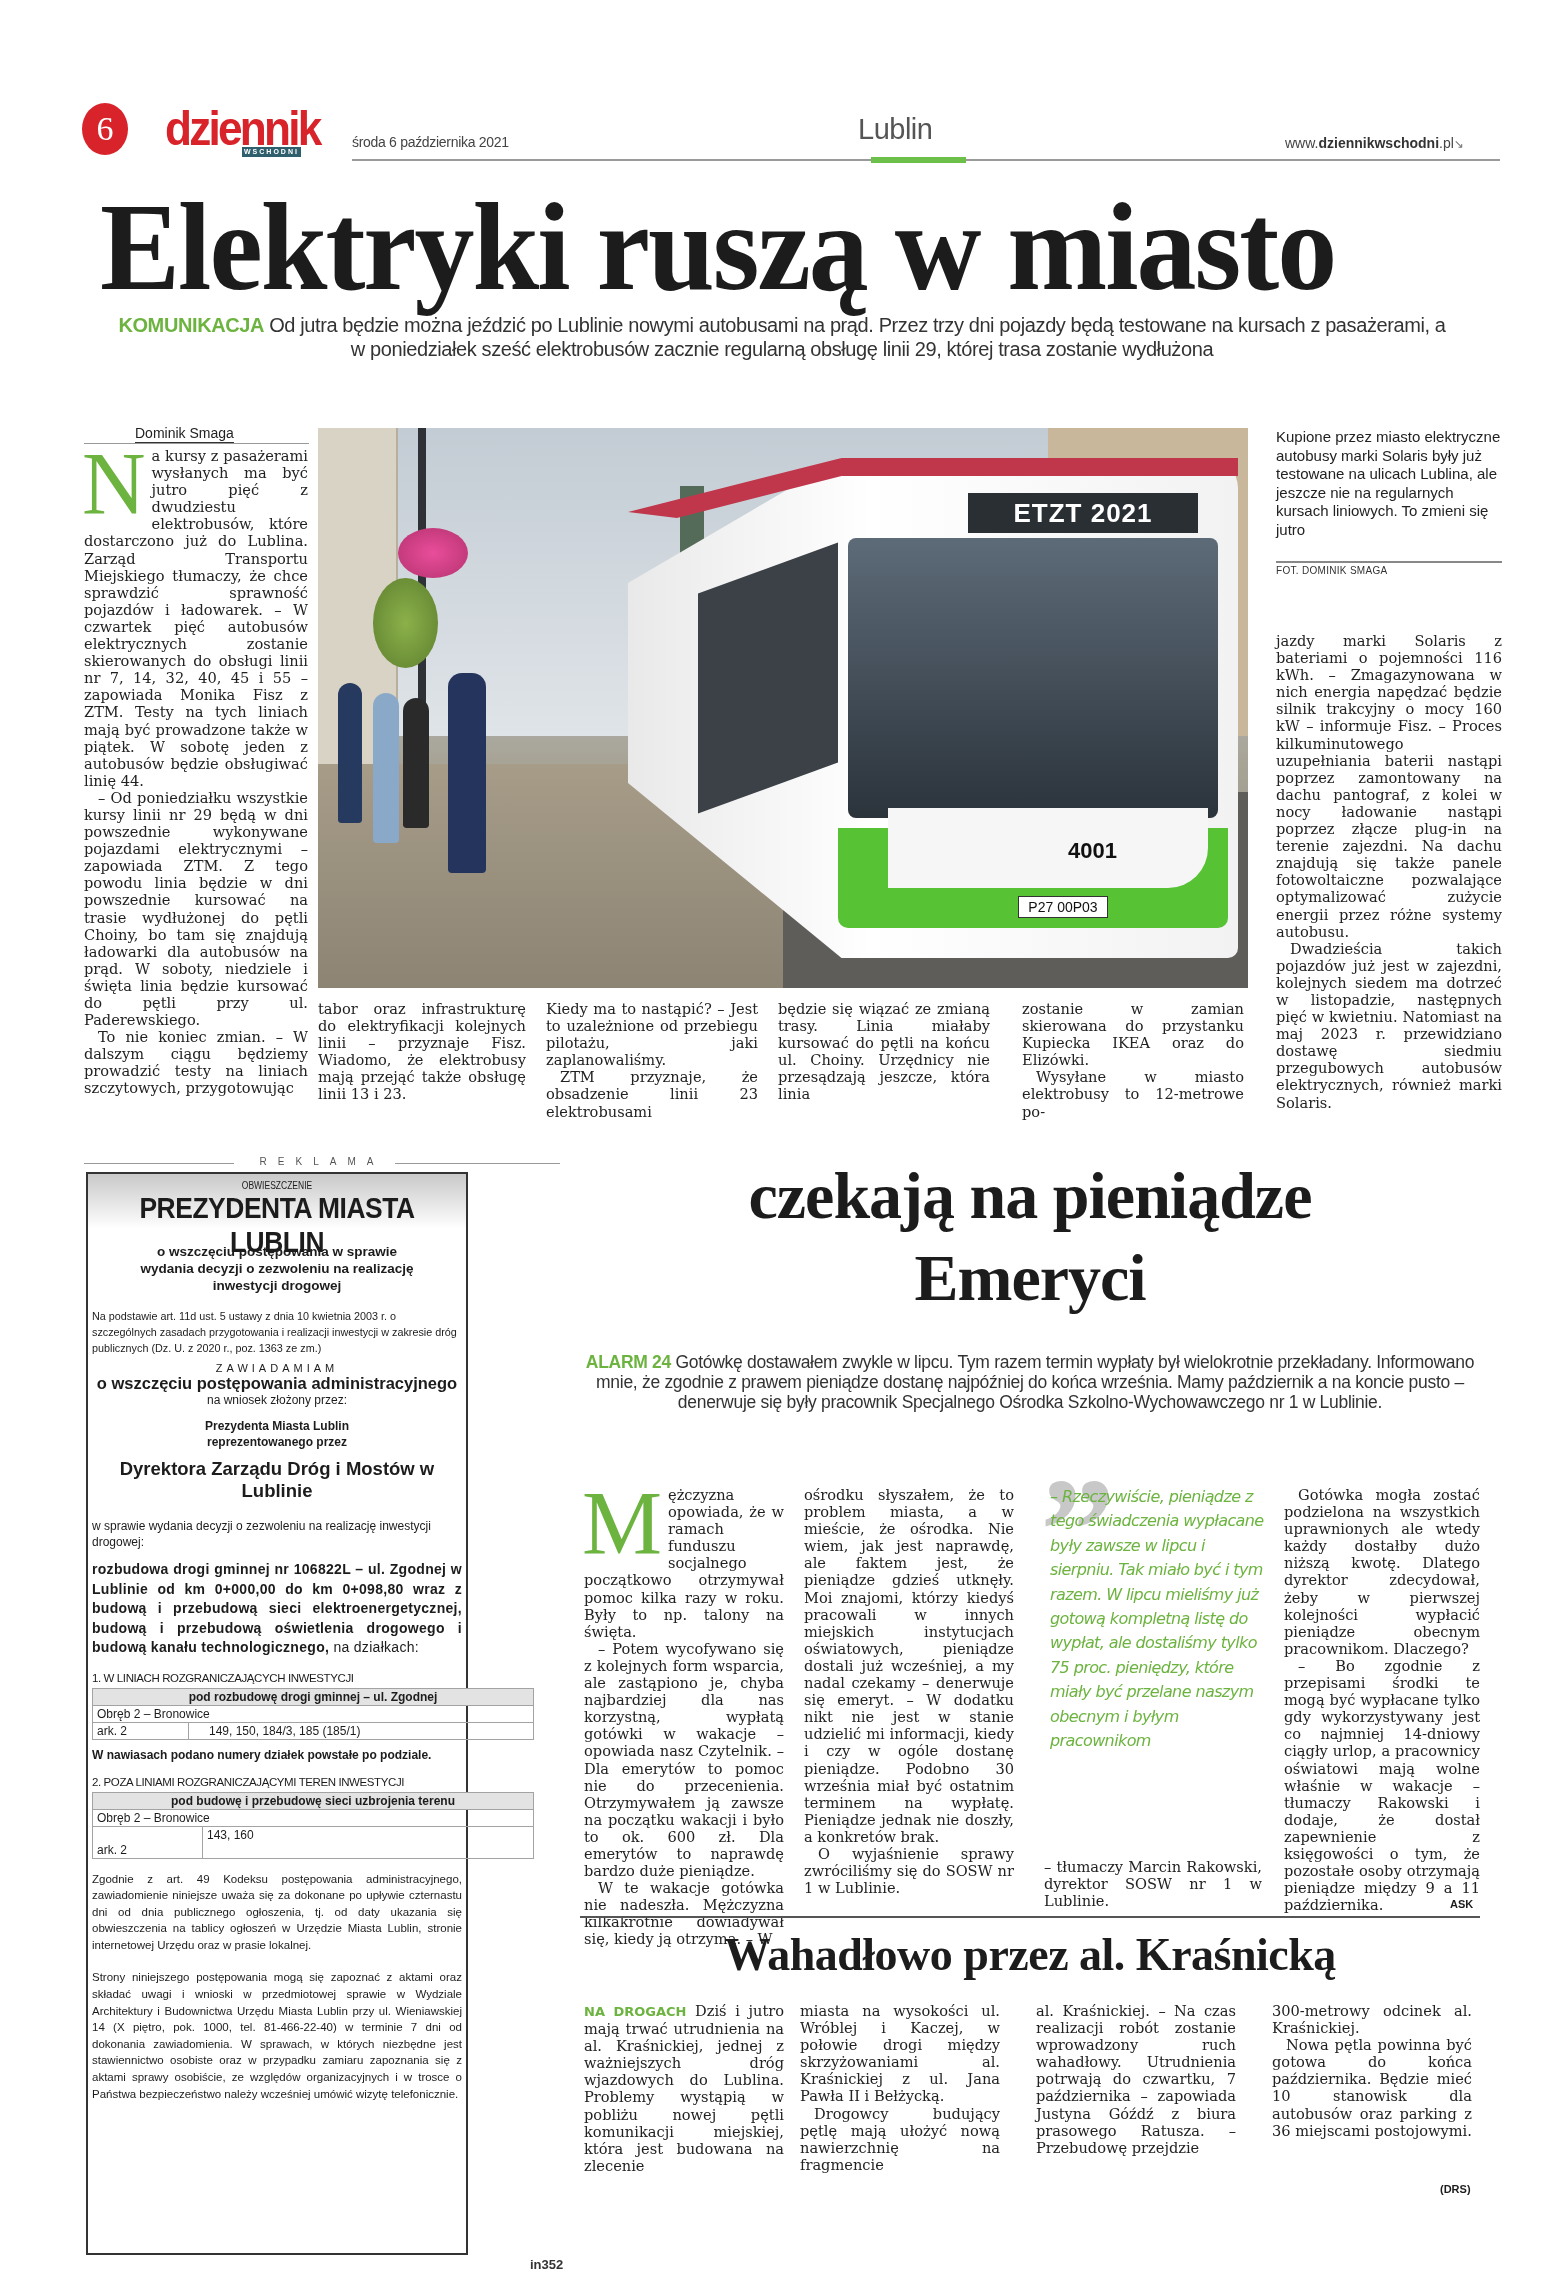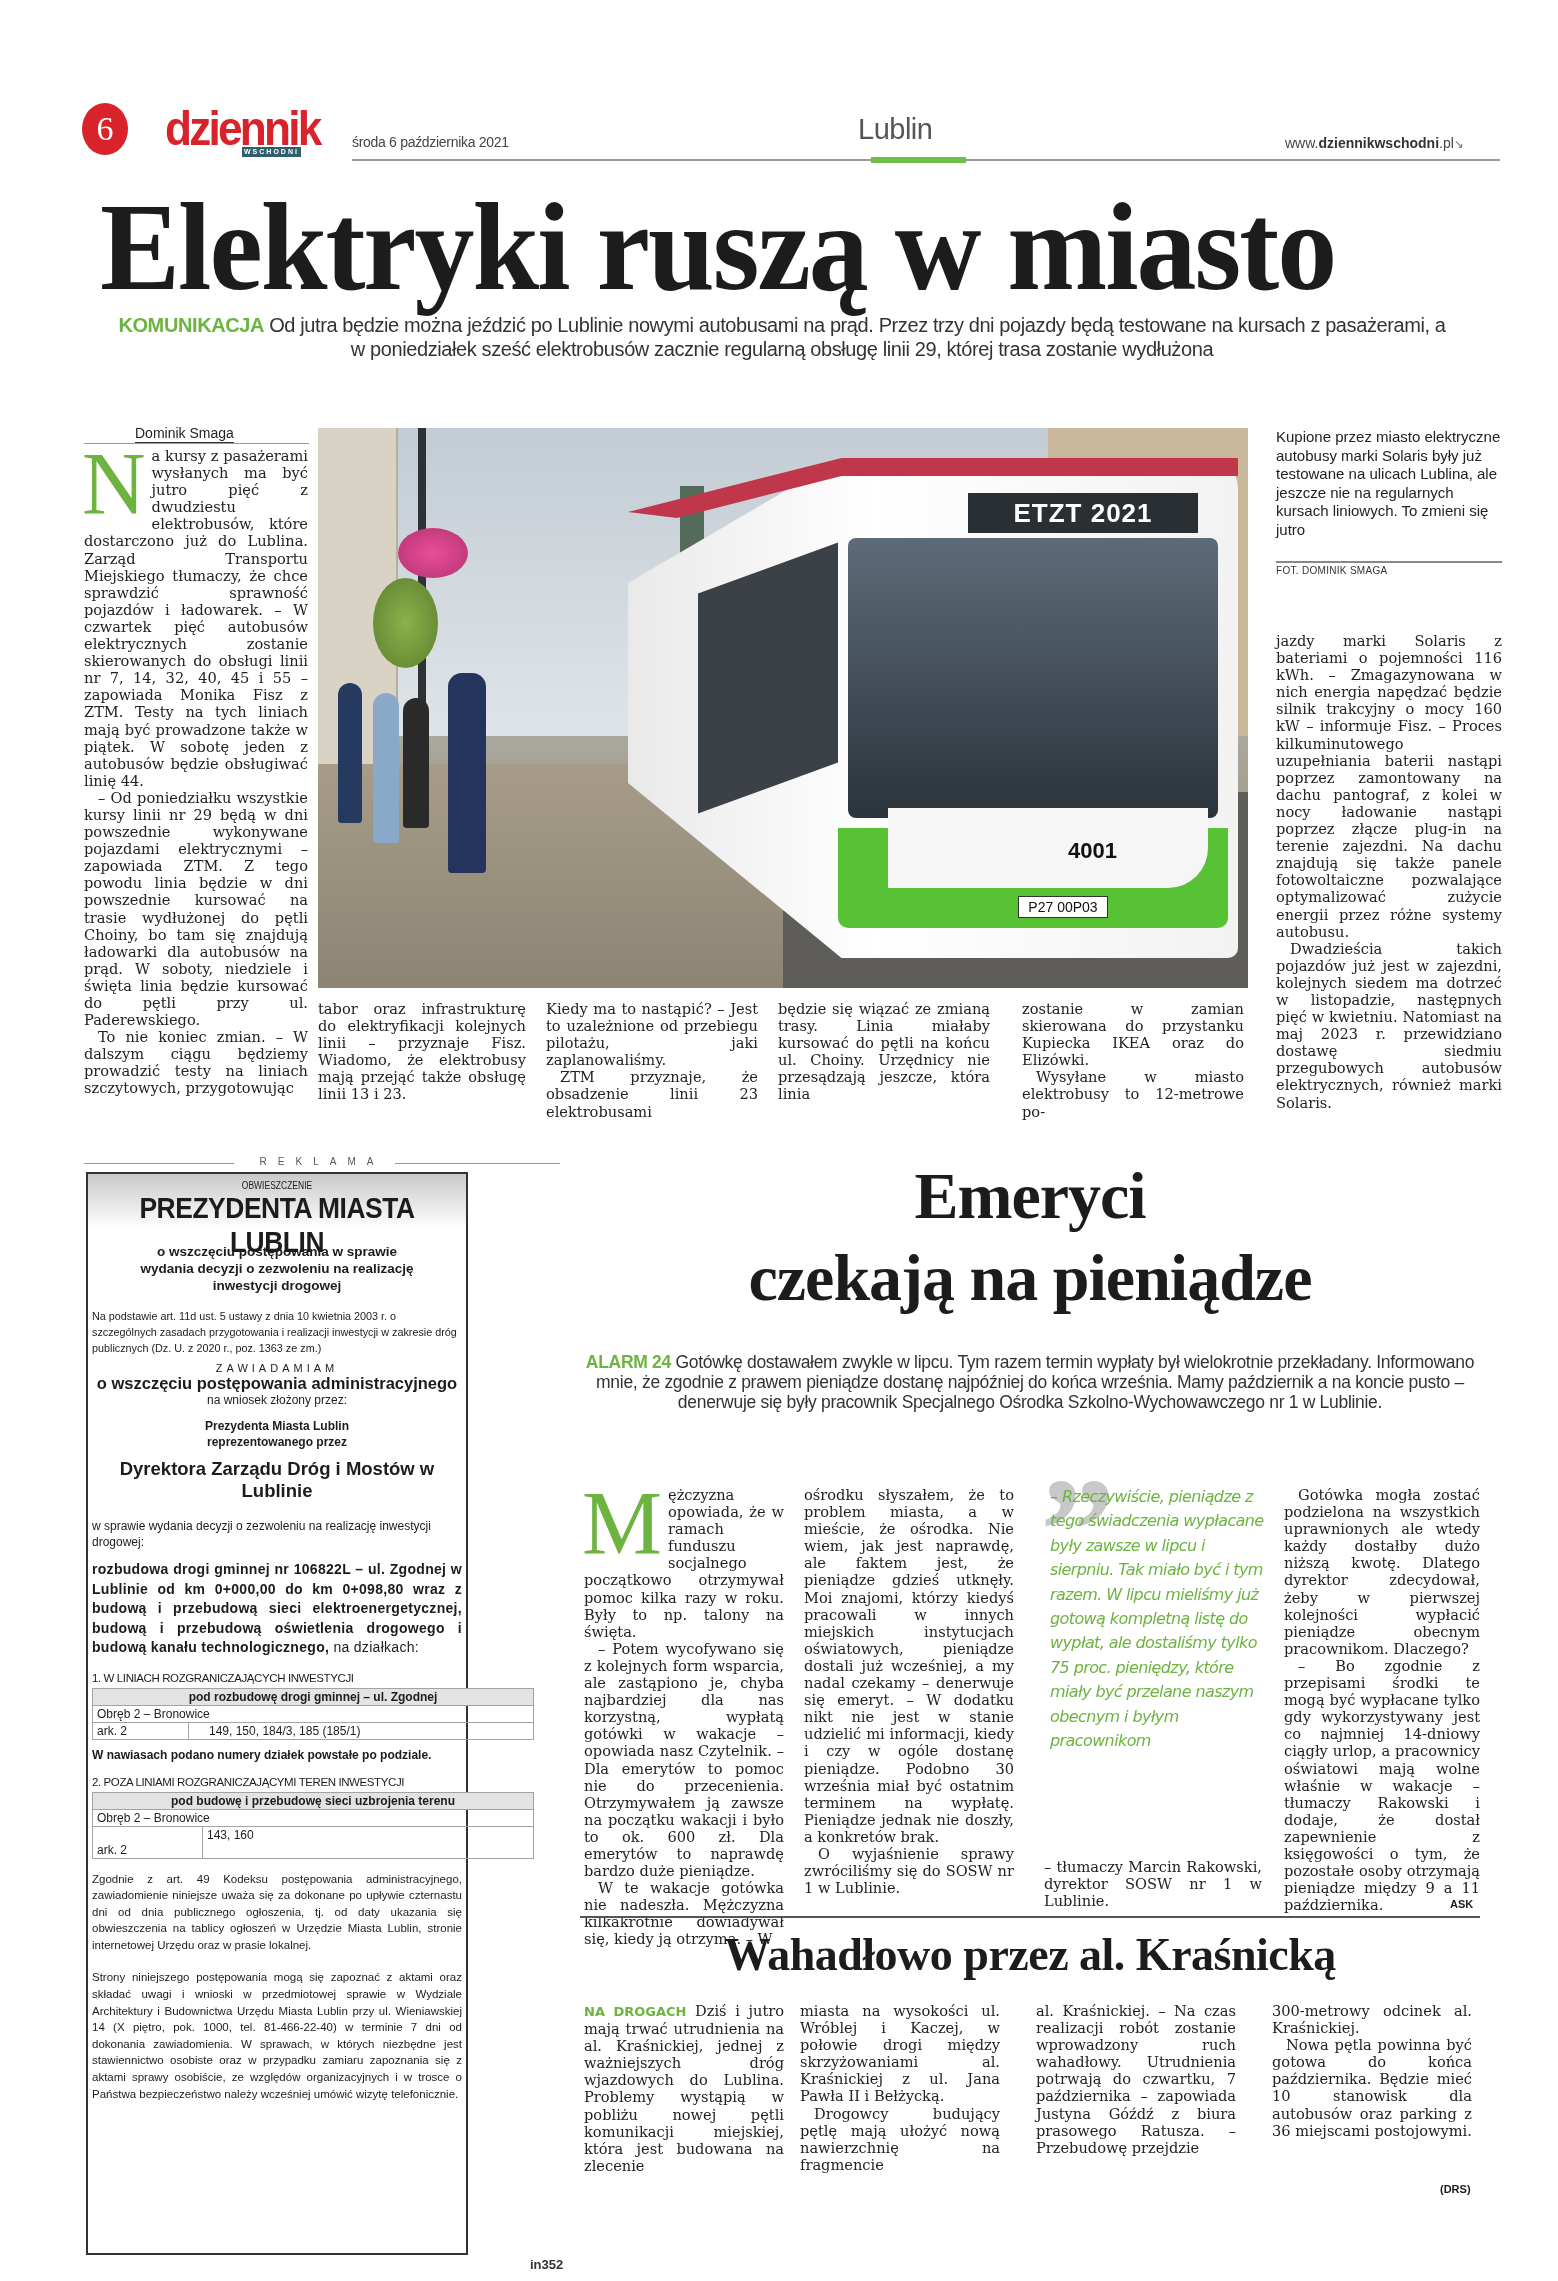--- a/index.html
+++ b/index.html
@@ -216,22 +216,22 @@
           <td style="vertical-align:top;">143, 160</td>
         </tr>
   </tbody>
     </table>
   <div class="ad-p" style="margin-top:12px;font-size:11.5px;line-height:16.6px;text-align:justify;">Zgodnie z art. 49 Kodeksu postępowania administracyjnego, zawiadomienie niniejsze uważa się za dokonane po upływie czternastu dni od dnia publicznego ogłoszenia, tj. od daty ukazania się obwieszczenia na tablicy ogłoszeń w Urzędzie Miasta Lublin, stronie internetowej Urzędu oraz w prasie lokalnej.</div>
   <div class="ad-p" style="margin-top:16px;font-size:11.5px;line-height:16.6px;text-align:justify;">Strony niniejszego postępowania mogą się zapoznać z aktami oraz składać uwagi i wnioski w przedmiotowej sprawie w Wydziale Architektury i Budownictwa Urzędu Miasta Lublin przy ul. Wieniawskiej 14 (X piętro, pok. 1000, tel. 81-466-22-40) w terminie 7 dni od dokonania zawiadomienia. W sprawach, w których niezbędne jest stawiennictwo osobiste oraz w przypadku zamiaru zapoznania się z aktami sprawy osobiście, ze względów organizacyjnych i w trosce o Państwa bezpieczeństwo należy wcześniej umówić wizytę telefonicznie.</div>
 </div>
 <div class="abs ad-code">in352</div>
 
 <div class="abs h2">
+  <div>czekają na pieniądze</div>
   <div>Emeryci</div>
-  <div>czekają na pieniądze</div>
 </div>
 <div class="abs lead2"><span class="kicker">ALARM 24</span> <span>Gotówkę dostawałem zwykle w lipcu. Tym razem termin wypłaty był wielokrotnie przekładany. Informowano mnie, że zgodnie z prawem pieniądze dostanę najpóźniej do końca września. Mamy październik a na koncie pusto – denerwuje się były pracownik Specjalnego Ośrodka Szkolno-Wychowawczego nr 1 w Lublinie.</span></div>
 
 <div class="abs col" style="left:584px;top:1486px;width:200px;">
   <p class="noind"><span class="dropcap2">M</span><span>ężczyzna opowiada, że w ramach funduszu socjalnego początkowo otrzymywał pomoc kilka razy w roku. Były to np. talony na święta.</span></p>
   <p>– Potem wycofywano się z kolejnych form wsparcia, ale zastąpiono je, chyba najbardziej dla nas korzystną, wypłatą gotówki w wakacje – opowiada nasz Czytelnik. – Dla emerytów to pomoc nie do przecenienia. Otrzymywałem ją zawsze na początku wakacji i było to ok. 600 zł. Dla emerytów to naprawdę bardzo duże pieniądze.</p>
   <p>W te wakacje gotówka nie nadeszła. Mężczyzna kilkakrotnie dowiadywał się, kiedy ją otrzyma. – W</p>
 </div>
 <div class="abs col" style="left:804px;top:1486px;width:210px;">
   <p class="noind">ośrodku słyszałem, że to problem miasta, a w mieście, że ośrodka. Nie wiem, jak jest naprawdę, ale faktem jest, że pieniądze gdzieś utknęły. Moi znajomi, którzy kiedyś pracowali w innych miejskich instytucjach oświatowych, pieniądze dostali już wcześniej, a my nadal czekamy – denerwuje się emeryt. – W dodatku nikt nie jest w stanie udzielić mi informacji, kiedy i czy w ogóle dostanę pieniądze. Podobno 30 września miał być ostatnim terminem na wypłatę. Pieniądze jednak nie doszły, a konkretów brak.</p>

